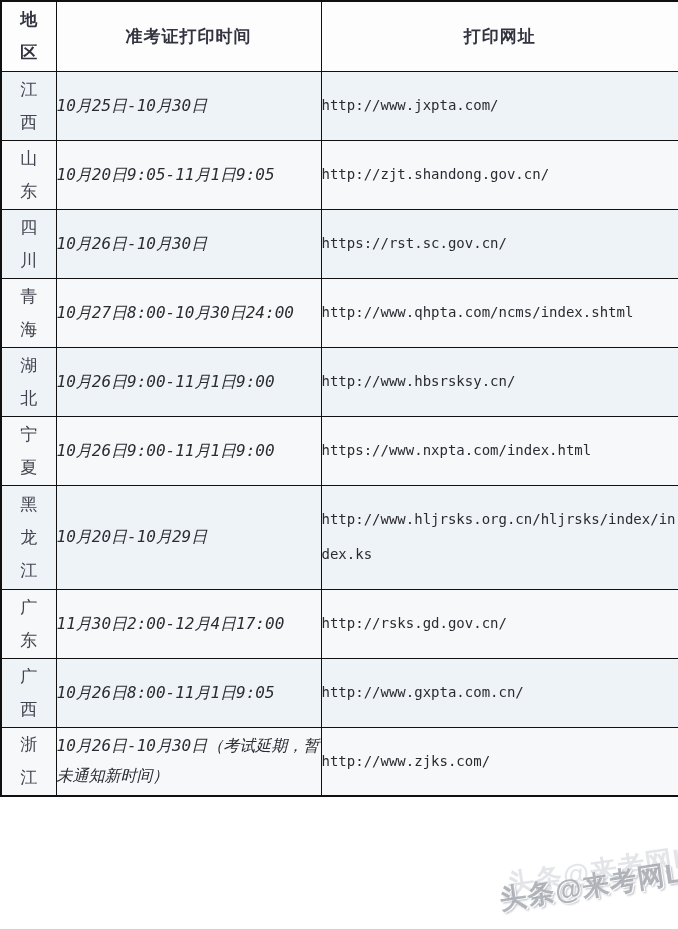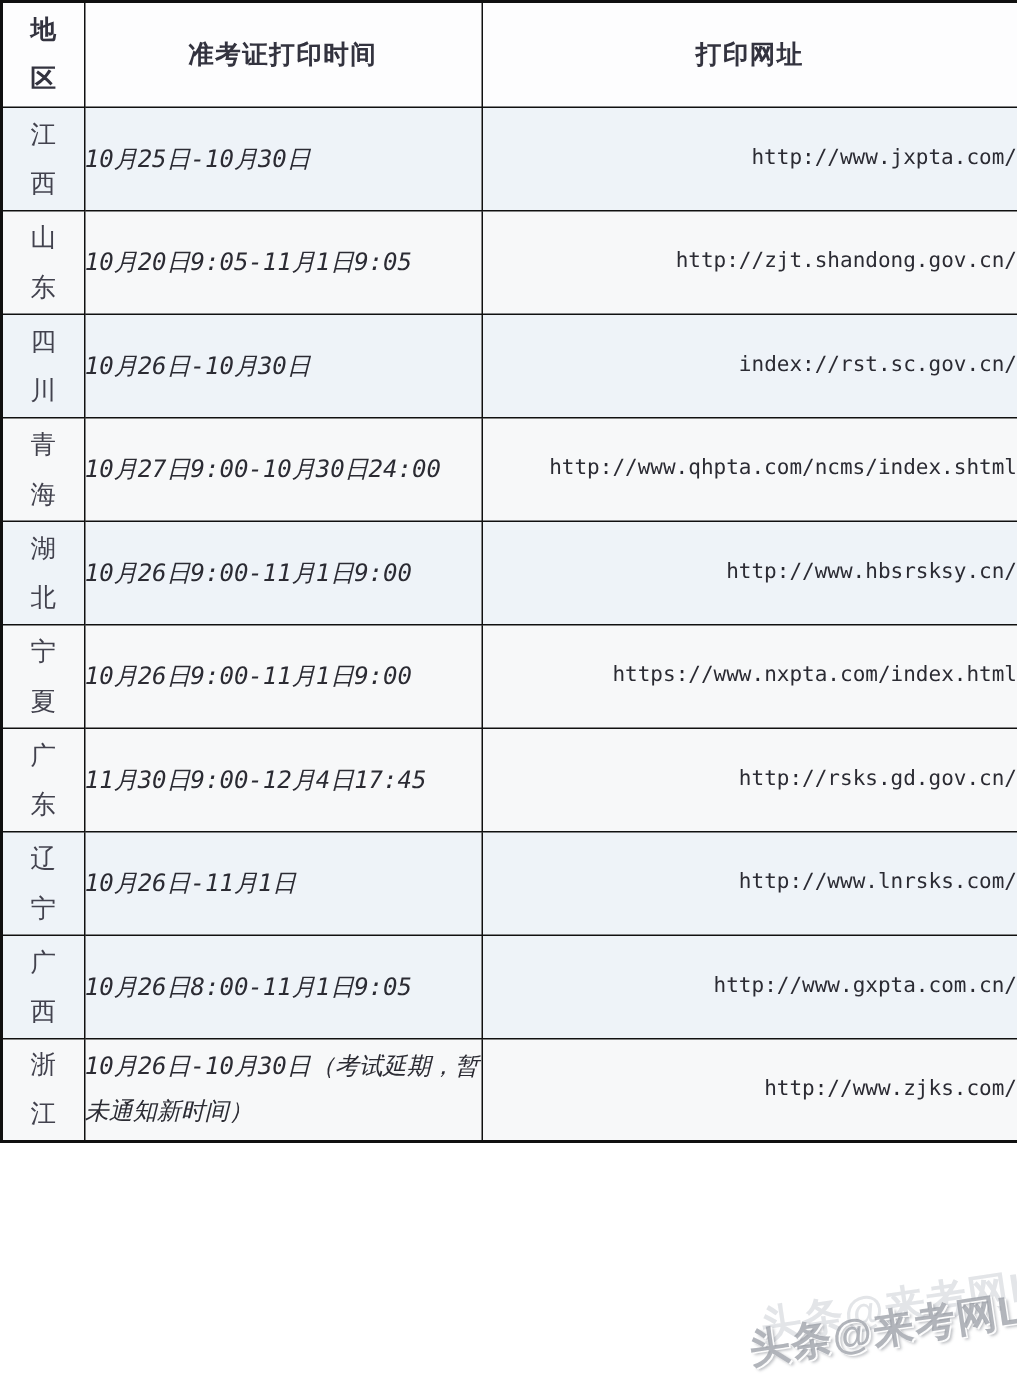--- a/index.html
+++ b/index.html
@@ -64,21 +64,21 @@
   td.time-cell { padding-left: 14px; padding-right: 6px; }
   .time-text {
     display: block;
     font-family: "DejaVu Sans Mono", monospace;
     font-size: 16px;
     line-height: 30px;
     color: var(--text, #2b2b33);
     word-break: break-all;
     font-style: italic;
   }
-  td.url-cell { padding-left: 15px; padding-right: 4px; text-align: right; }
+  td.url-cell { padding-left: 15px; padding-right: 4px; }
   .url-text {
     display: block;
     font-family: "DejaVu Sans Mono", monospace;
     font-size: 14px;
     line-height: 35px;
     color: var(--text, #2b2b33);
     word-break: break-all;
   }
 
   .watermark-wrap {
@@ -156,30 +156,30 @@
   </tr>
 
   <tr class="data-row band-a">
     <td class="region-cell">
       <span class="region-text vstack">四川</span>
     </td>
     <td class="time-cell">
       <span class="time-text">10月26日-10月30日</span>
     </td>
     <td class="url-cell">
-      <span class="url-text">index://rst.sc.gov.cn/</span>
+      <span class="url-text">https://rst.sc.gov.cn/</span>
     </td>
   </tr>
 
   <tr class="data-row band-b">
     <td class="region-cell">
       <span class="region-text vstack">青海</span>
     </td>
     <td class="time-cell">
-      <span class="time-text">10月27日9:00-10月30日24:00</span>
+      <span class="time-text">10月27日8:00-10月30日24:00</span>
     </td>
     <td class="url-cell">
       <span class="url-text">http://www.qhpta.com/ncms/index.shtml</span>
     </td>
   </tr>
 
   <tr class="data-row band-a">
     <td class="region-cell">
       <span class="region-text vstack">湖北</span>
     </td>
@@ -196,44 +196,44 @@
       <span class="region-text vstack">宁夏</span>
     </td>
     <td class="time-cell">
       <span class="time-text">10月26日9:00-11月1日9:00</span>
     </td>
     <td class="url-cell">
       <span class="url-text">https://www.nxpta.com/index.html</span>
     </td>
   </tr>
 
+  <tr class="data-row band-a tall">
+    <td class="region-cell">
+      <span class="region-text vstack">黑龙江</span>
+    </td>
+    <td class="time-cell">
+      <span class="time-text">10月20日-10月29日</span>
+    </td>
+    <td class="url-cell">
+      <span class="url-text">http://www.hljrsks.org.cn/hljrsks/index/index.ks</span>
+    </td>
+  </tr>
 
   <tr class="data-row band-b">
     <td class="region-cell">
       <span class="region-text vstack">广东</span>
     </td>
     <td class="time-cell">
-      <span class="time-text">11月30日9:00-12月4日17:45</span>
+      <span class="time-text">11月30日2:00-12月4日17:00</span>
     </td>
     <td class="url-cell">
       <span class="url-text">http://rsks.gd.gov.cn/</span>
     </td>
   </tr>
 
-  <tr class="data-row band-a">
-    <td class="region-cell">
-      <span class="region-text vstack">辽宁</span>
-    </td>
-    <td class="time-cell">
-      <span class="time-text">10月26日-11月1日</span>
-    </td>
-    <td class="url-cell">
-      <span class="url-text">http://www.lnrsks.com/</span>
-    </td>
-  </tr>
 
 
   <tr class="data-row band-a">
     <td class="region-cell">
       <span class="region-text vstack">广西</span>
     </td>
     <td class="time-cell">
       <span class="time-text">10月26日8:00-11月1日9:05</span>
     </td>
     <td class="url-cell">

